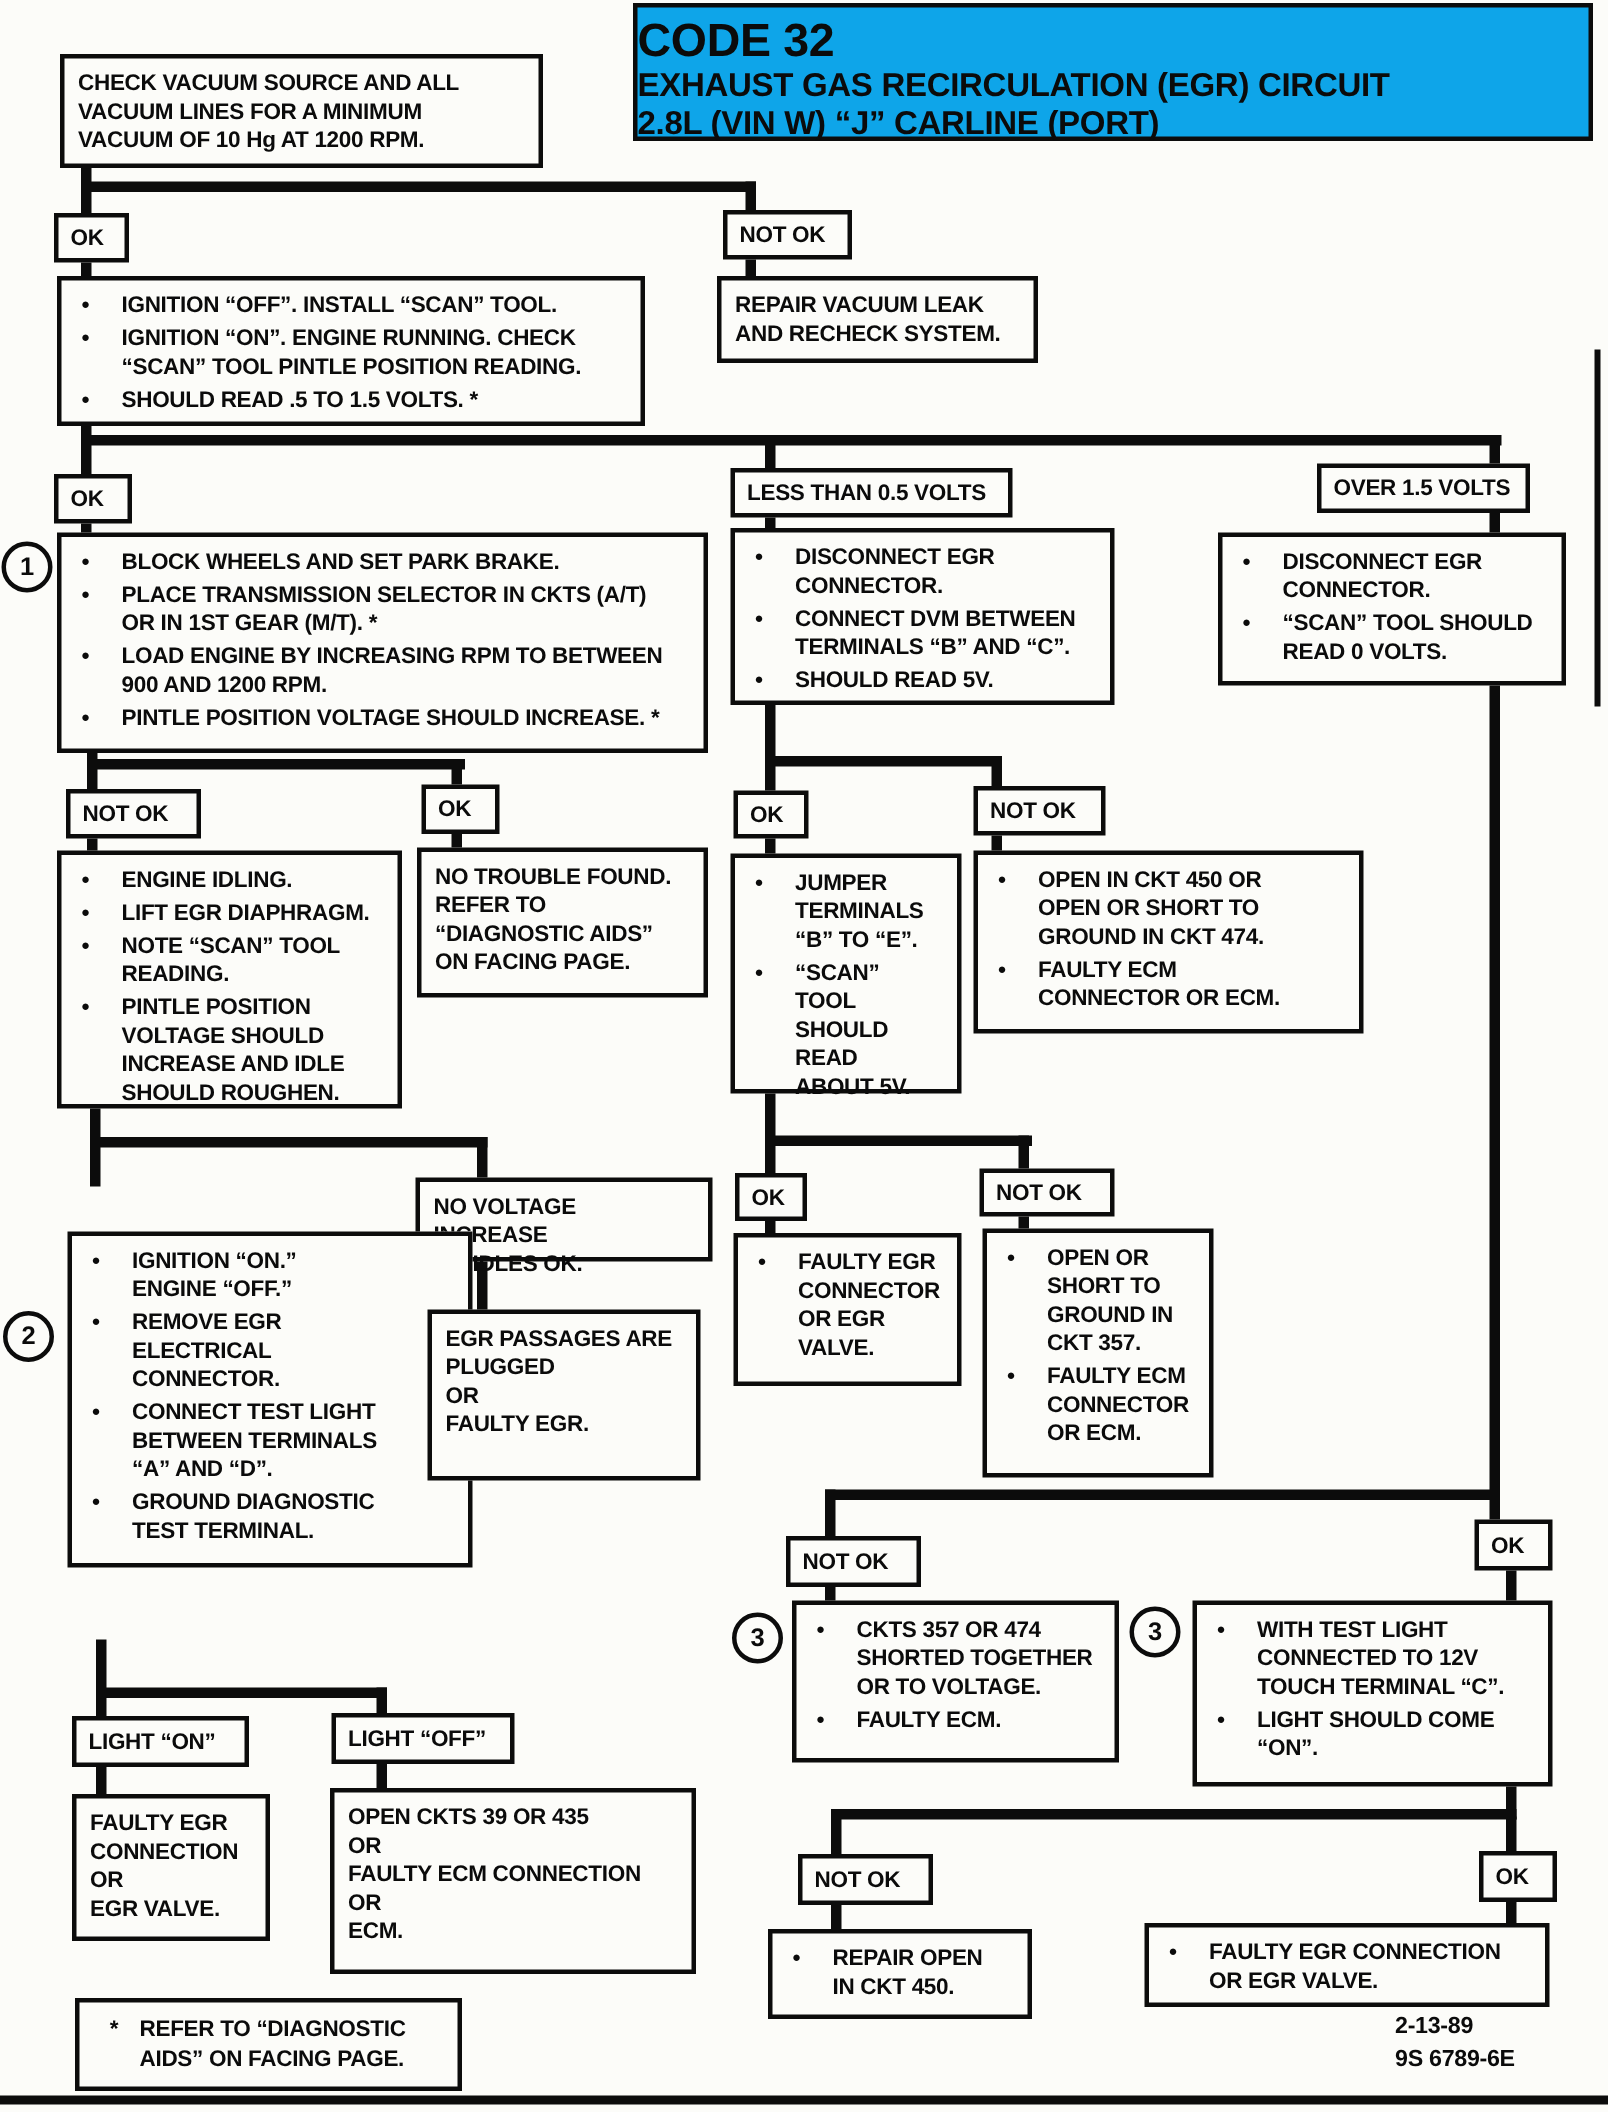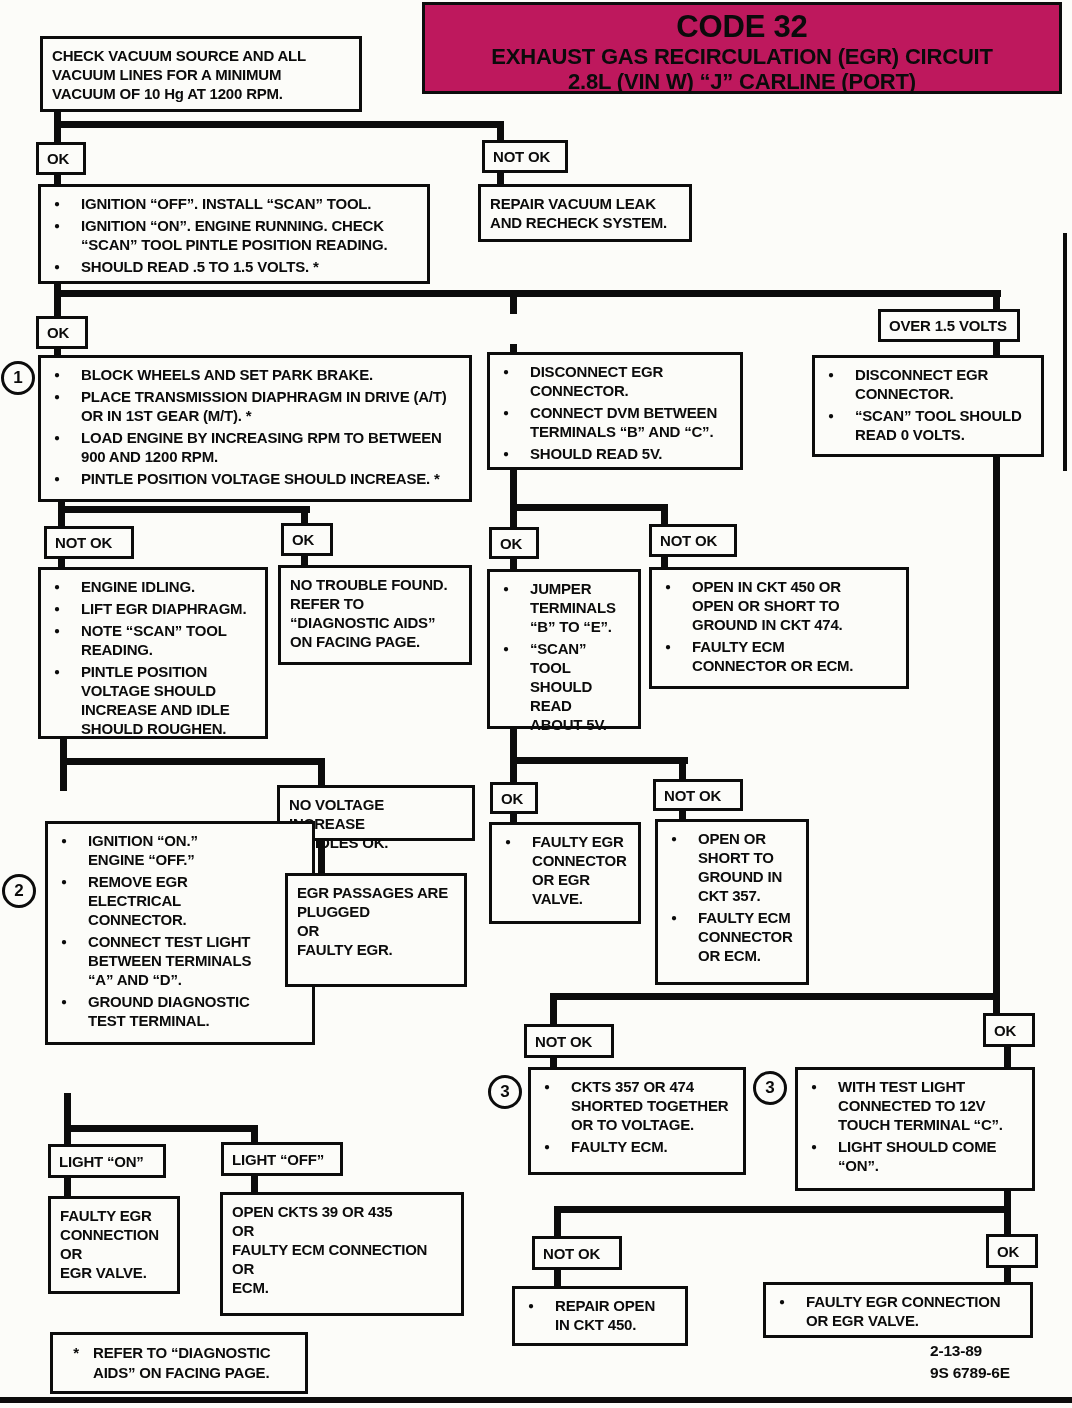--- a/index.html
+++ b/index.html
@@ -26,21 +26,21 @@
     font-size:15px; padding:2px 8px; display:flex; align-items:center;
     z-index:2; white-space:nowrap;
   }
   .badge {
     position:absolute; width:34px; height:34px; border:3px solid #0c0c0c;
     border-radius:50%; background:#fcfcf9; display:flex; align-items:center;
     justify-content:center; font-size:17px; z-index:3;
   }
   .title-box {
     position:absolute; left:422px; top:2px; width:640px; height:92px;
-    border:3px solid #0c0c0c; background:#be185d; text-align:center;
+    border:3px solid #0c0c0c; background:#0ea5e9; 
     padding-top:4px; z-index:2;
   }
   .title-code { font-size:31px; line-height:1.15; }
   .title-sub { font-size:22px; line-height:1.13; }
   .footnote {
     position:absolute; left:50px; top:1332px; width:258px; height:62px;
     border:3px solid #0c0c0c; background:#fcfcf9; display:flex;
     padding:8px 6px; font-size:15px; line-height:1.3; z-index:2;
   }
   .footnote .marker { flex:0 0 34px; text-align:center; }
@@ -137,29 +137,30 @@
 “SCAN” TOOL PINTLE POSITION READING.</span>
       </div>
       <div class="bullet-item">
         <span class="btext">SHOULD READ .5 TO 1.5 VOLTS.  *</span>
       </div>
     </div>
   <div class="box" style="left:478px;top:184px;width:214px;height:58px">REPAIR VACUUM LEAK
 AND RECHECK SYSTEM.</div>
 
   <div class="lbl" style="left:36px;top:316px;width:52px;height:33px">OK</div>
+  <div class="lbl" style="left:487px;top:312px;width:188px;height:33px">LESS THAN 0.5 VOLTS</div>
   <div class="lbl" style="left:878px;top:309px;width:142px;height:33px">OVER 1.5 VOLTS</div>
 
   <div class="badge" style="left:1px;top:361px">1</div>
   <div class="box blist" style="left:38px;top:355px;width:434px;height:147px">
       <div class="bullet-item">
         <span class="btext">BLOCK WHEELS AND SET PARK BRAKE.</span>
       </div>
       <div class="bullet-item">
-        <span class="btext">PLACE TRANSMISSION DIAPHRAGM IN DRIVE (A/T)
+        <span class="btext">PLACE TRANSMISSION SELECTOR IN CKTS (A/T)
 OR IN 1ST GEAR (M/T). *</span>
       </div>
       <div class="bullet-item">
         <span class="btext">LOAD ENGINE BY INCREASING RPM TO BETWEEN
 900 AND 1200 RPM.</span>
       </div>
       <div class="bullet-item">
         <span class="btext">PINTLE POSITION VOLTAGE SHOULD INCREASE.  *</span>
       </div>
     </div>

